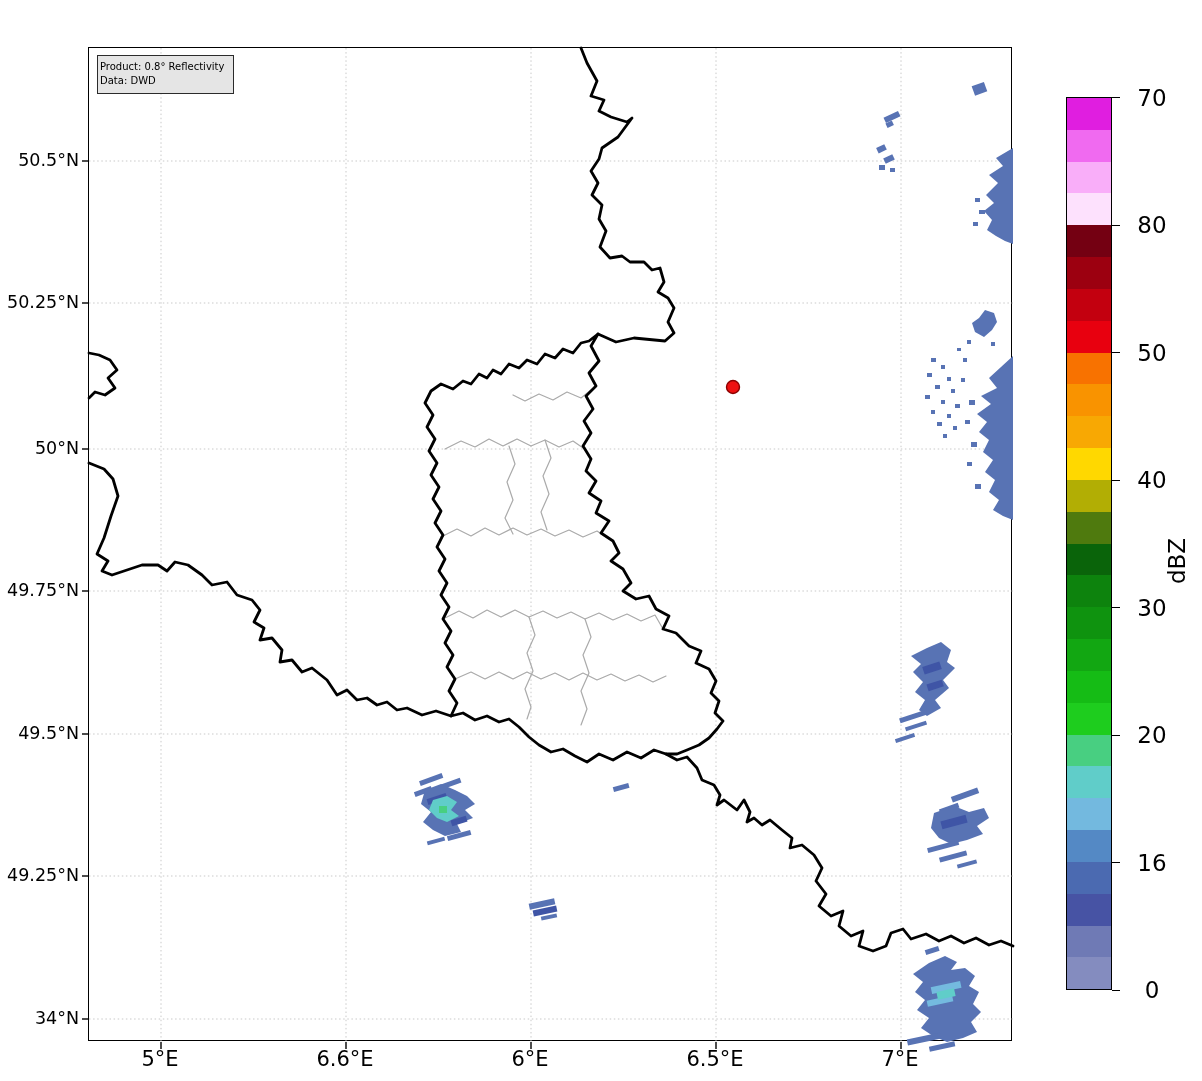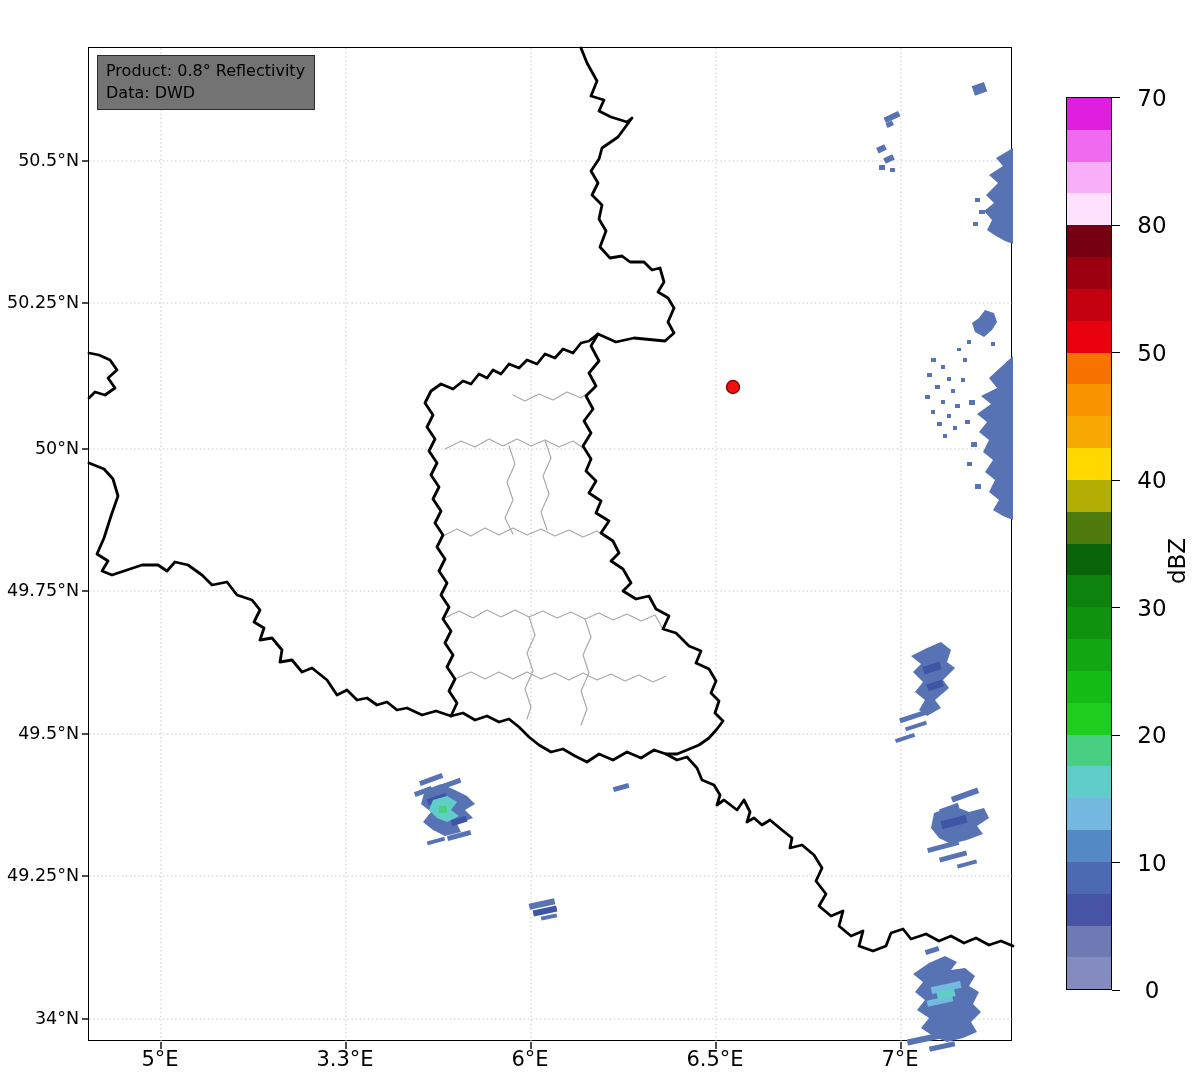--- a/index.html
+++ b/index.html
@@ -11,22 +11,22 @@
   .title{
     position:absolute;left:88px;top:2px;width:924px;text-align:center;
     font-size:33px;letter-spacing:0px;white-space:nowrap;
   }
   .plot{
     position:absolute;left:88px;top:47px;width:924px;height:994px;
     border:1.8px solid #000;box-sizing:border-box;background:#fff;
   }
   .plot svg{position:absolute;left:0;top:0;overflow:visible;}
   .infobox{
-    position:absolute;left:8px;top:7px;background:#737373;border:1.1px solid #2b2b2b;
-    padding:4px 9px 5px 8px;font-size:16px;line-height:1.38;z-index:5;white-space:nowrap;
+    position:absolute;left:8px;top:7px;background:#e5e5e5;border:1.1px solid #2b2b2b;
+    padding:4px 9px 5px 2px;font-size:10px;line-height:1.38;z-index:5;white-space:nowrap;
   }
   .ytick{
     position:absolute;left:0;width:79px;text-align:right;font-size:17.5px;
     height:22px;line-height:22px;white-space:nowrap;
   }
   .xtick{
     position:absolute;width:100px;text-align:center;font-size:21px;top:1047px;
     white-space:nowrap;
   }
   .cbar{
@@ -230,21 +230,21 @@
 
   <div class="ytick" style="top:149px">50.5°N</div>
   <div class="ytick" style="top:291px">50.25°N</div>
   <div class="ytick" style="top:437px">50°N</div>
   <div class="ytick" style="top:579px">49.75°N</div>
   <div class="ytick" style="top:722px">49.5°N</div>
   <div class="ytick" style="top:864px">49.25°N</div>
   <div class="ytick" style="top:1007px">34°N</div>
 
   <div class="xtick" style="left:110px">5°E</div>
-  <div class="xtick" style="left:295px">3.3°E</div>
+  <div class="xtick" style="left:295px">6.6°E</div>
   <div class="xtick" style="left:480px">6°E</div>
   <div class="xtick" style="left:665px">6.5°E</div>
   <div class="xtick" style="left:850px">7°E</div>
 
   <div class="cbar" id="cbar-bands">
       <div style="background: rgb(224, 30, 224);"></div>
       <div style="background: rgb(240, 106, 240);"></div>
       <div style="background: rgb(249, 174, 249);"></div>
       <div style="background: rgb(253, 225, 253);"></div>
       <div style="background: rgb(116, 0, 18);"></div>
@@ -281,18 +281,18 @@
   <div class="cbar-tickmark" style="top:734.9px"></div>
   <div class="cbar-tickmark" style="top:862.4px"></div>
   <div class="cbar-tickmark" style="top:990px"></div>
 
   <div class="cbar-ticklabel" style="top:84px">70</div>
   <div class="cbar-ticklabel" style="top:211px">80</div>
   <div class="cbar-ticklabel" style="top:339px">50</div>
   <div class="cbar-ticklabel" style="top:466px">40</div>
   <div class="cbar-ticklabel" style="top:594px">30</div>
   <div class="cbar-ticklabel" style="top:721px">20</div>
-  <div class="cbar-ticklabel" style="top:849px">10</div>
+  <div class="cbar-ticklabel" style="top:849px">16</div>
   <div class="cbar-ticklabel" style="top:976px">0</div>
 
   <div class="cbar-title">dBZ</div>
 
 </div>
 
 </body></html>

